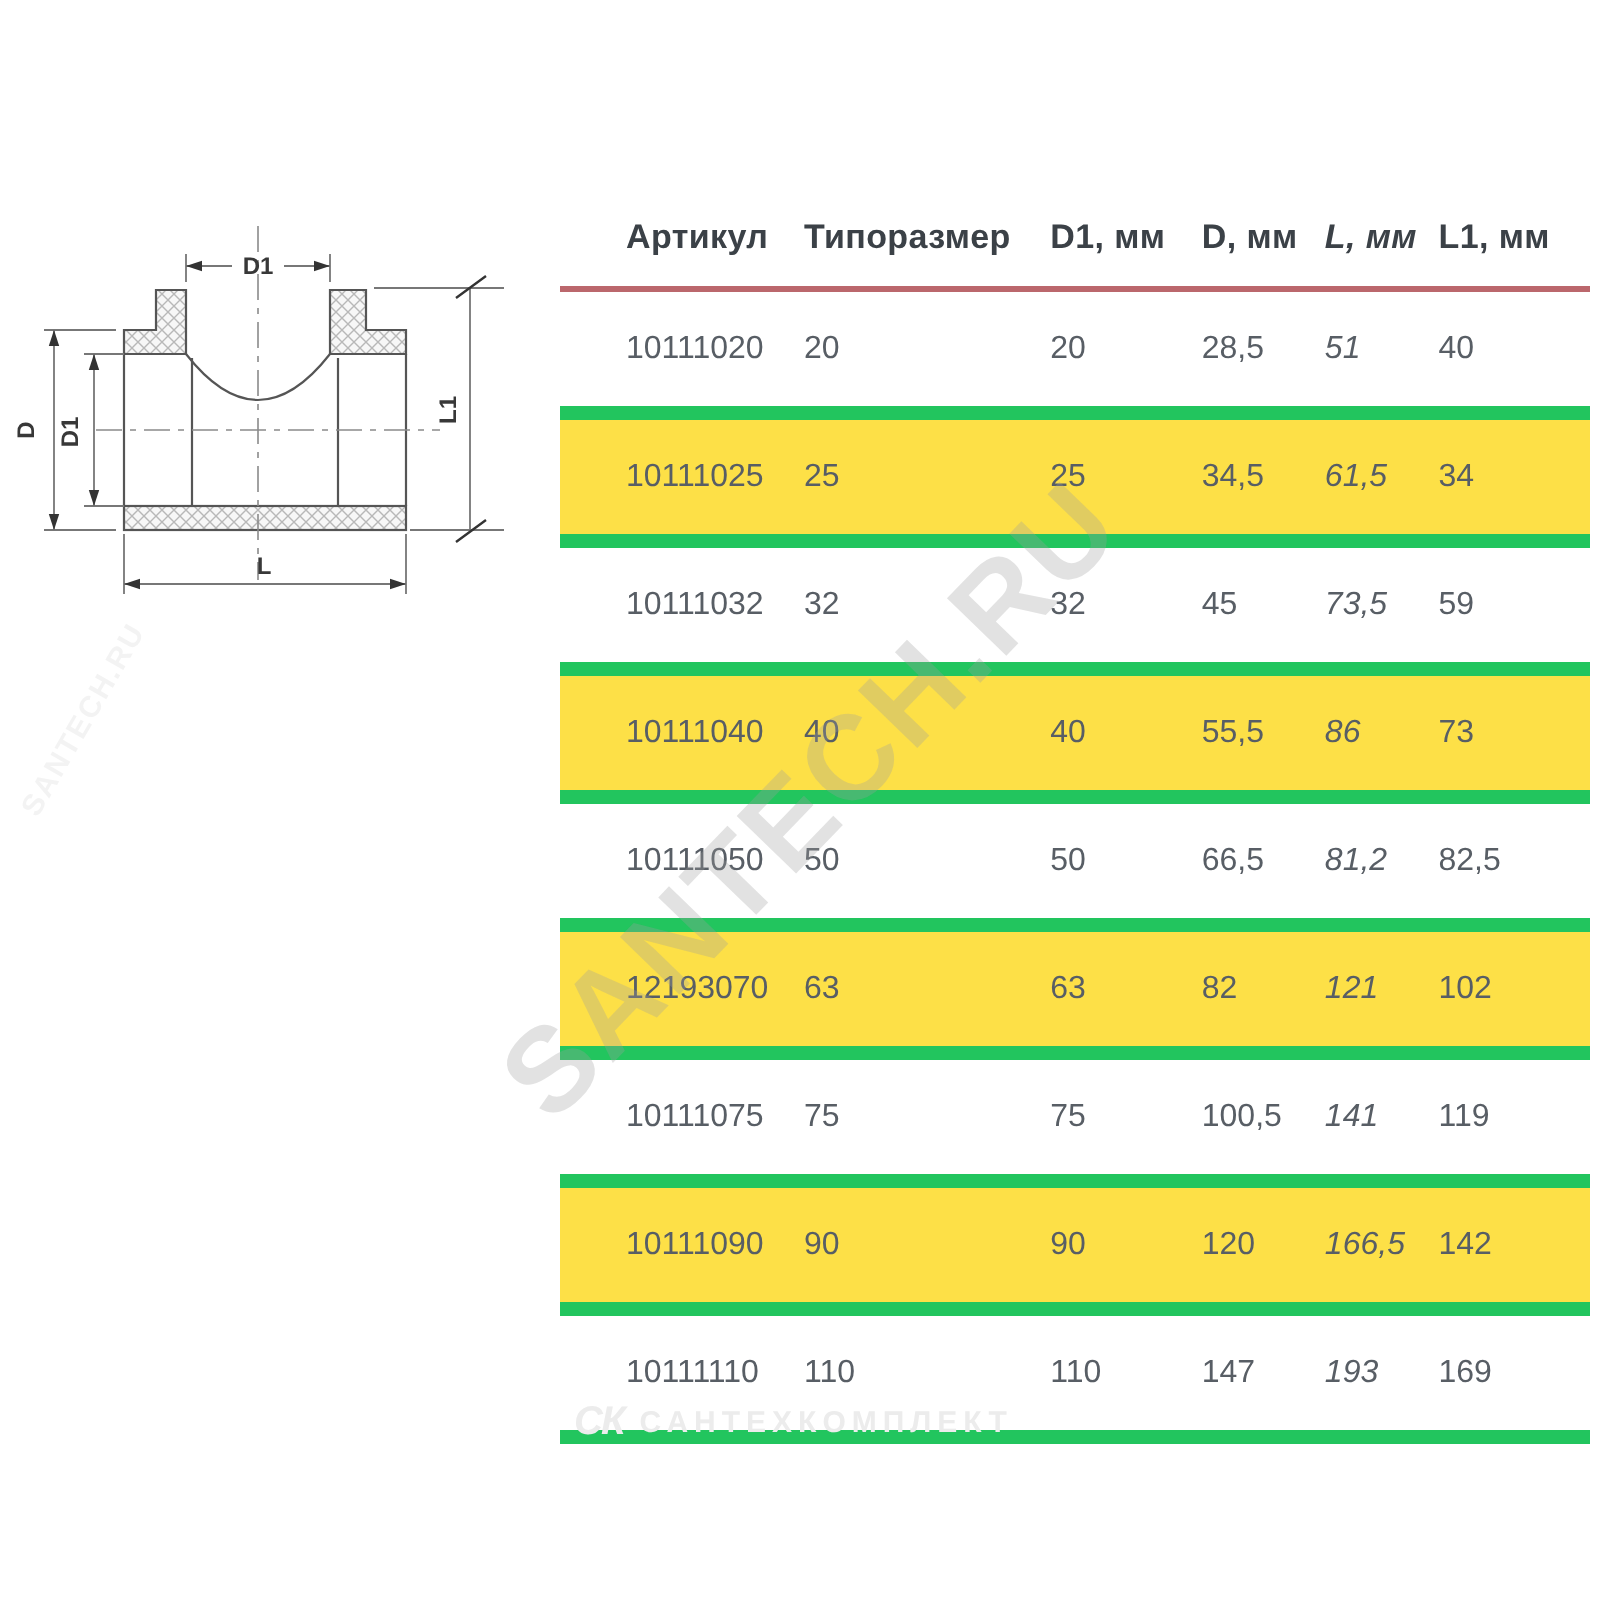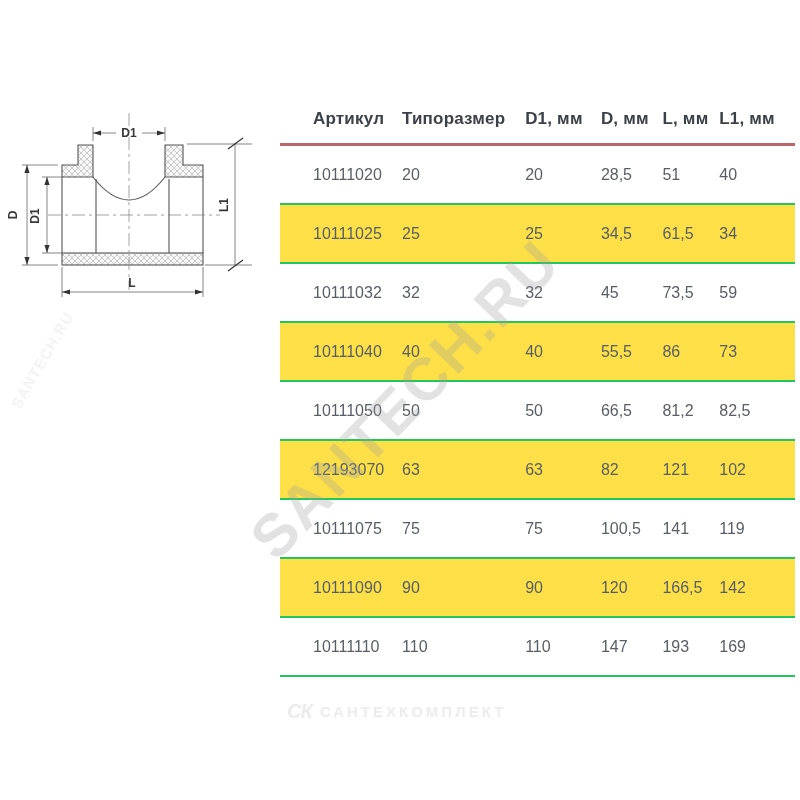--- a/index.html
+++ b/index.html
@@ -10,30 +10,30 @@
   
   .drawing{position:absolute;left:0;top:0;width:270px;height:320px;}
   
   .spec-table{position:absolute;left:280px;top:95px;width:515px;}
   .thead{display:flex;align-items:center;height:48px;}
   .th{
     font-size:17px;font-weight:bold;color:#3b4147;letter-spacing:.2px;
     box-sizing:border-box;text-align:left;
   }
   .accent-line{height:3px;width:100%;background:#bb676c;}
-  .trow{display:flex;align-items:center;height:57px;border-bottom:2px solid #22c55e;}
+  .trow{display:flex;align-items:center;height:57px;border-bottom:7px solid #22c55e;}
   .trow.alt{background:#fde047;}
   .td{
     font-size:16px;color:#585e65;box-sizing:border-box;text-align:left;
   }
   .col0{width:100px;text-align:left;padding-left:6px;margin-left:27px;}
   .col1{width:130px;}
   .col2{width:80px;}
   .col3{width:65px;}
-  .col4{width:60px;}
+  .col4{width:60px;font-style:italic;}
   .col5{width:80px;}
   
   .wm-large{
     position:absolute;left:405px;top:400px;z-index:5;pointer-events:none;
     transform:translate(-50%,-50%) rotate(-46deg);
     font-size:60px;font-weight:bold;letter-spacing:2px;white-space:nowrap;
     color:rgba(158,158,158,0.30);
   }
   .wm-small{
     position:absolute;left:42px;top:360px;z-index:5;pointer-events:none;

